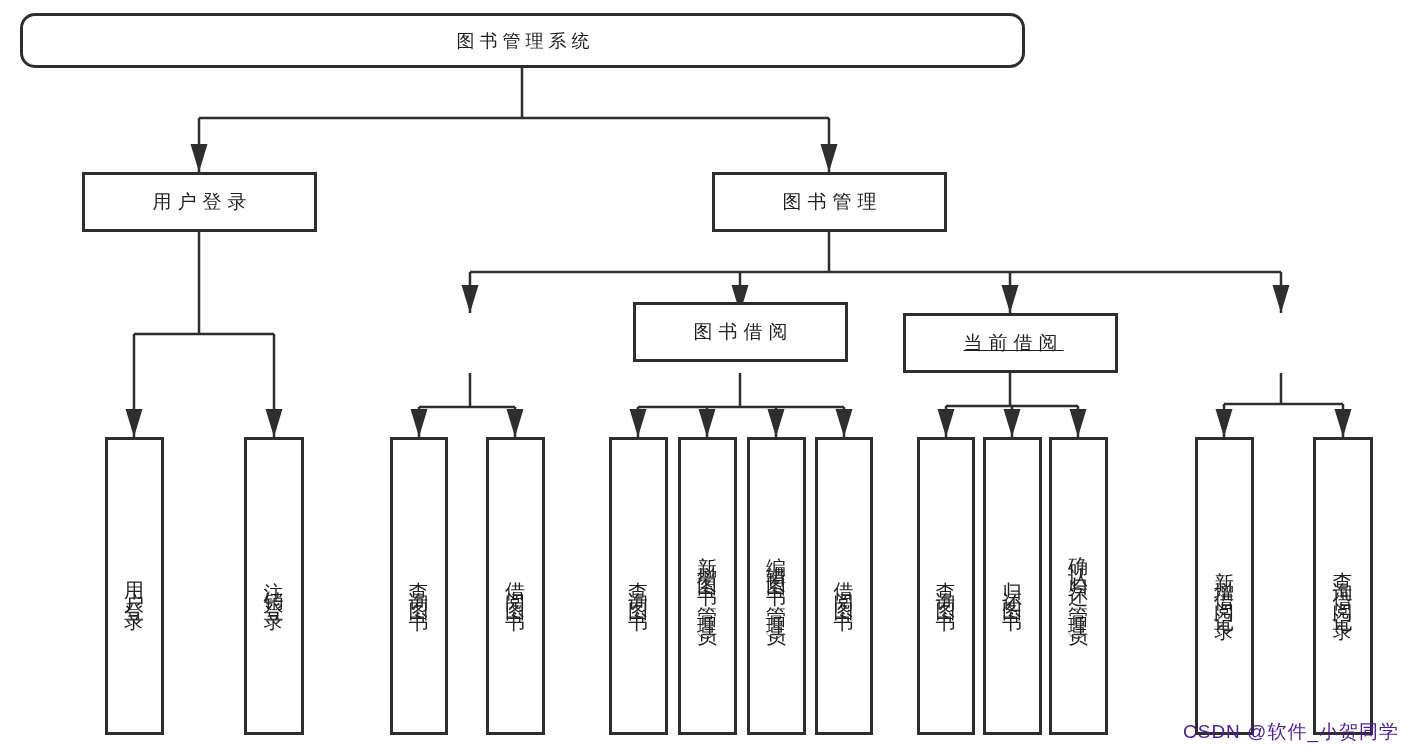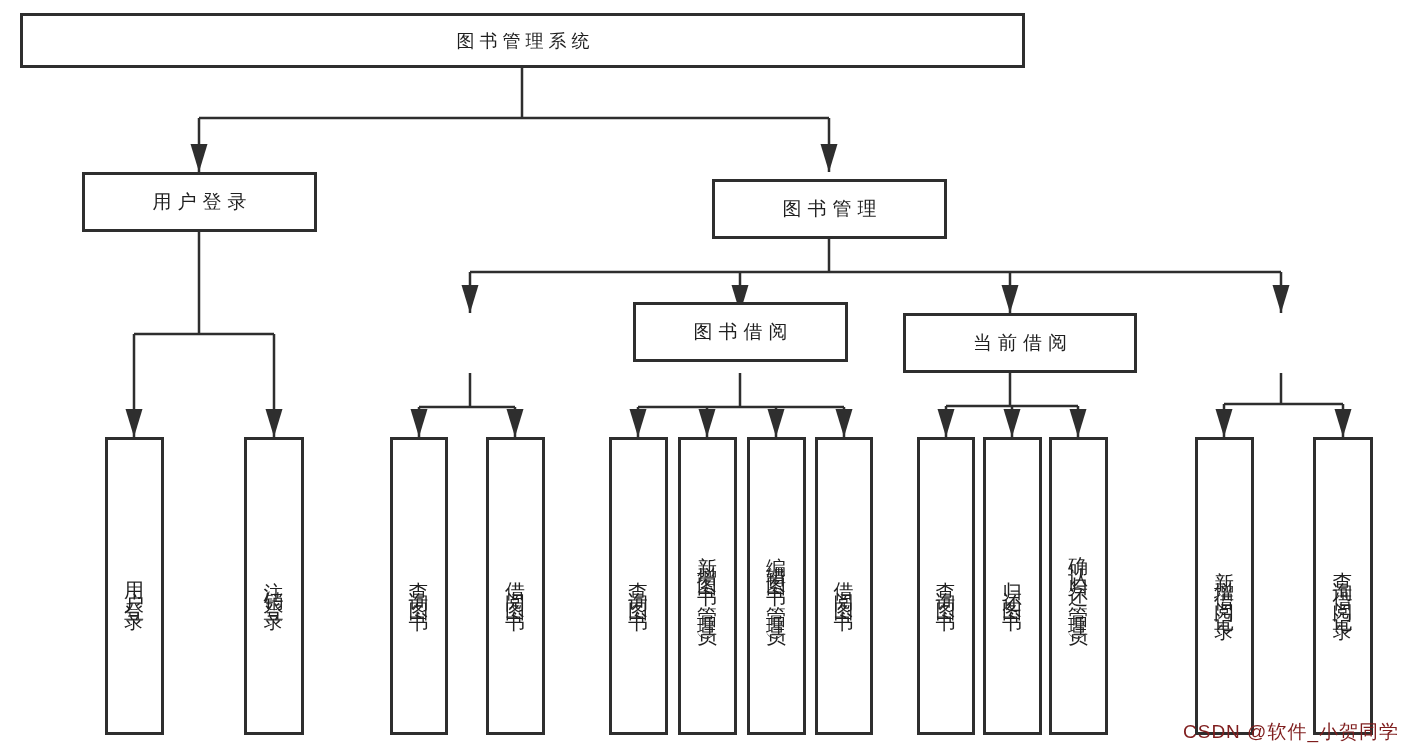--- a/index.html
+++ b/index.html
@@ -21,35 +21,35 @@
     box-sizing: border-box;
     border: 3px solid #2e2e2e;
     background: #ffffff;
     display: flex;
     align-items: center;
     justify-content: center;
     color: #1f1f1f;
   }
   .h-box { font-size: 19px; letter-spacing: 6px; }
   .h-box span { white-space: nowrap; text-indent: 6px; }
-  .root-box { font-size: 18px; letter-spacing: 5px; }
+  .root-box { font-size: 18px; letter-spacing: 5px; border-radius: 15px; }
   .v-box span {
     writing-mode: vertical-rl;
     text-orientation: mixed;
     font-size: 20px;
     letter-spacing: 10px;
     line-height: 1;
   }
   .watermark {
     position: absolute;
     left: 1183px;
     top: 719px;
     font-size: 19px;
     letter-spacing: 1px;
-    color: #7f1d1d;
+    color: #4c1d95;
     white-space: nowrap;
   }
 </style>
 </head>
 <body>
 
 <div class="canvas">
 
   <svg class="connectors" viewBox="0 0 1405 747" xmlns="http://www.w3.org/2000/svg">
     <g stroke="#2e2e2e" stroke-width="2.5" fill="none">
@@ -91,28 +91,28 @@
     </g>
   </svg>
 
   <div class="box h-box root-box" style="left:20px; top:13px; width:1005px; height:55px;">
     <span>图书管理系统</span>
   </div>
 
   <div class="box h-box" style="left:82px; top:172px; width:235px; height:60px;">
     <span>用户登录</span>
   </div>
-  <div class="box h-box" style="left:712px; top:172px; width:235px; height:60px;margin-top:7px;">
+  <div class="box h-box" style="left:712px; top:172px; width:235px; height:60px;">
     <span>图书管理</span>
   </div>
 
   <div class="box h-box" style="left:633px; top:302px; width:215px; height:60px;">
     <span>图书借阅</span>
   </div>
-  <div class="box h-box" style="left:903px; top:313px; width:234px; height:60px;">
+  <div class="box h-box" style="left:903px; top:313px; width:215px; height:60px;text-decoration:underline;">
     <span>当前借阅</span>
   </div>
 
   <div class="box v-box" style="left:105px; top:437px; width:59px; height:298px;">
     <span>用户登录</span>
   </div>
   <div class="box v-box" style="left:244px; top:437px; width:60px; height:298px;">
     <span>注销登录</span>
   </div>
 

